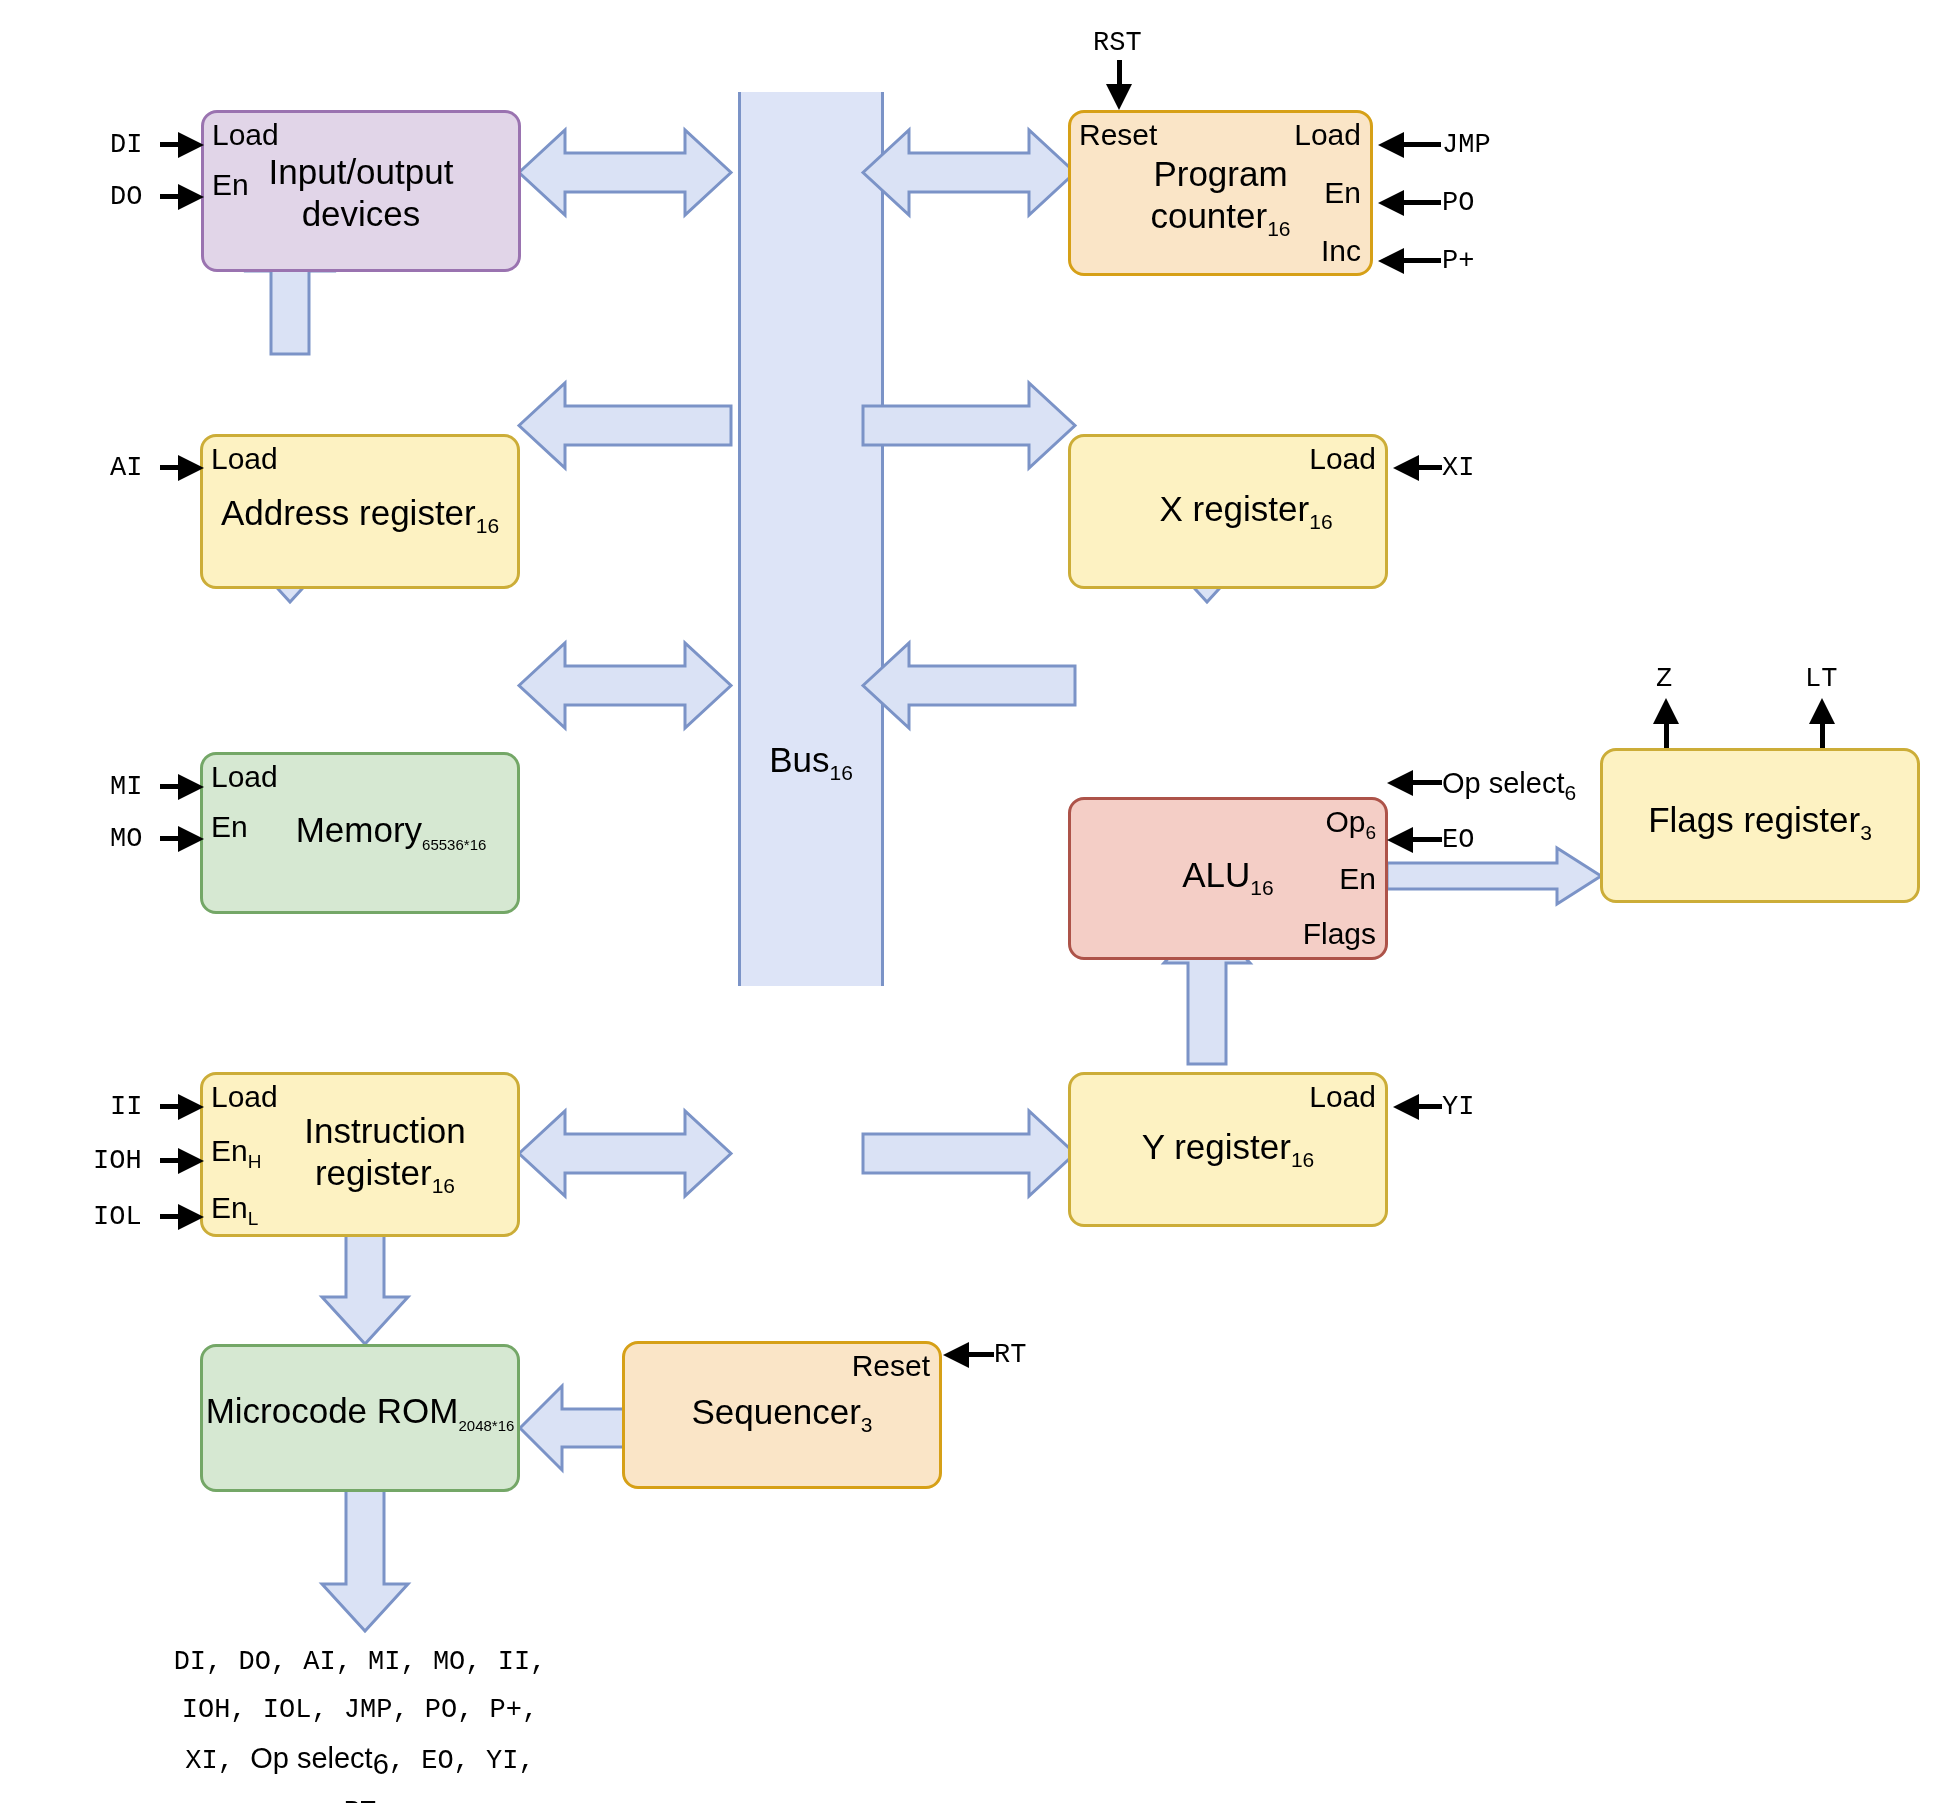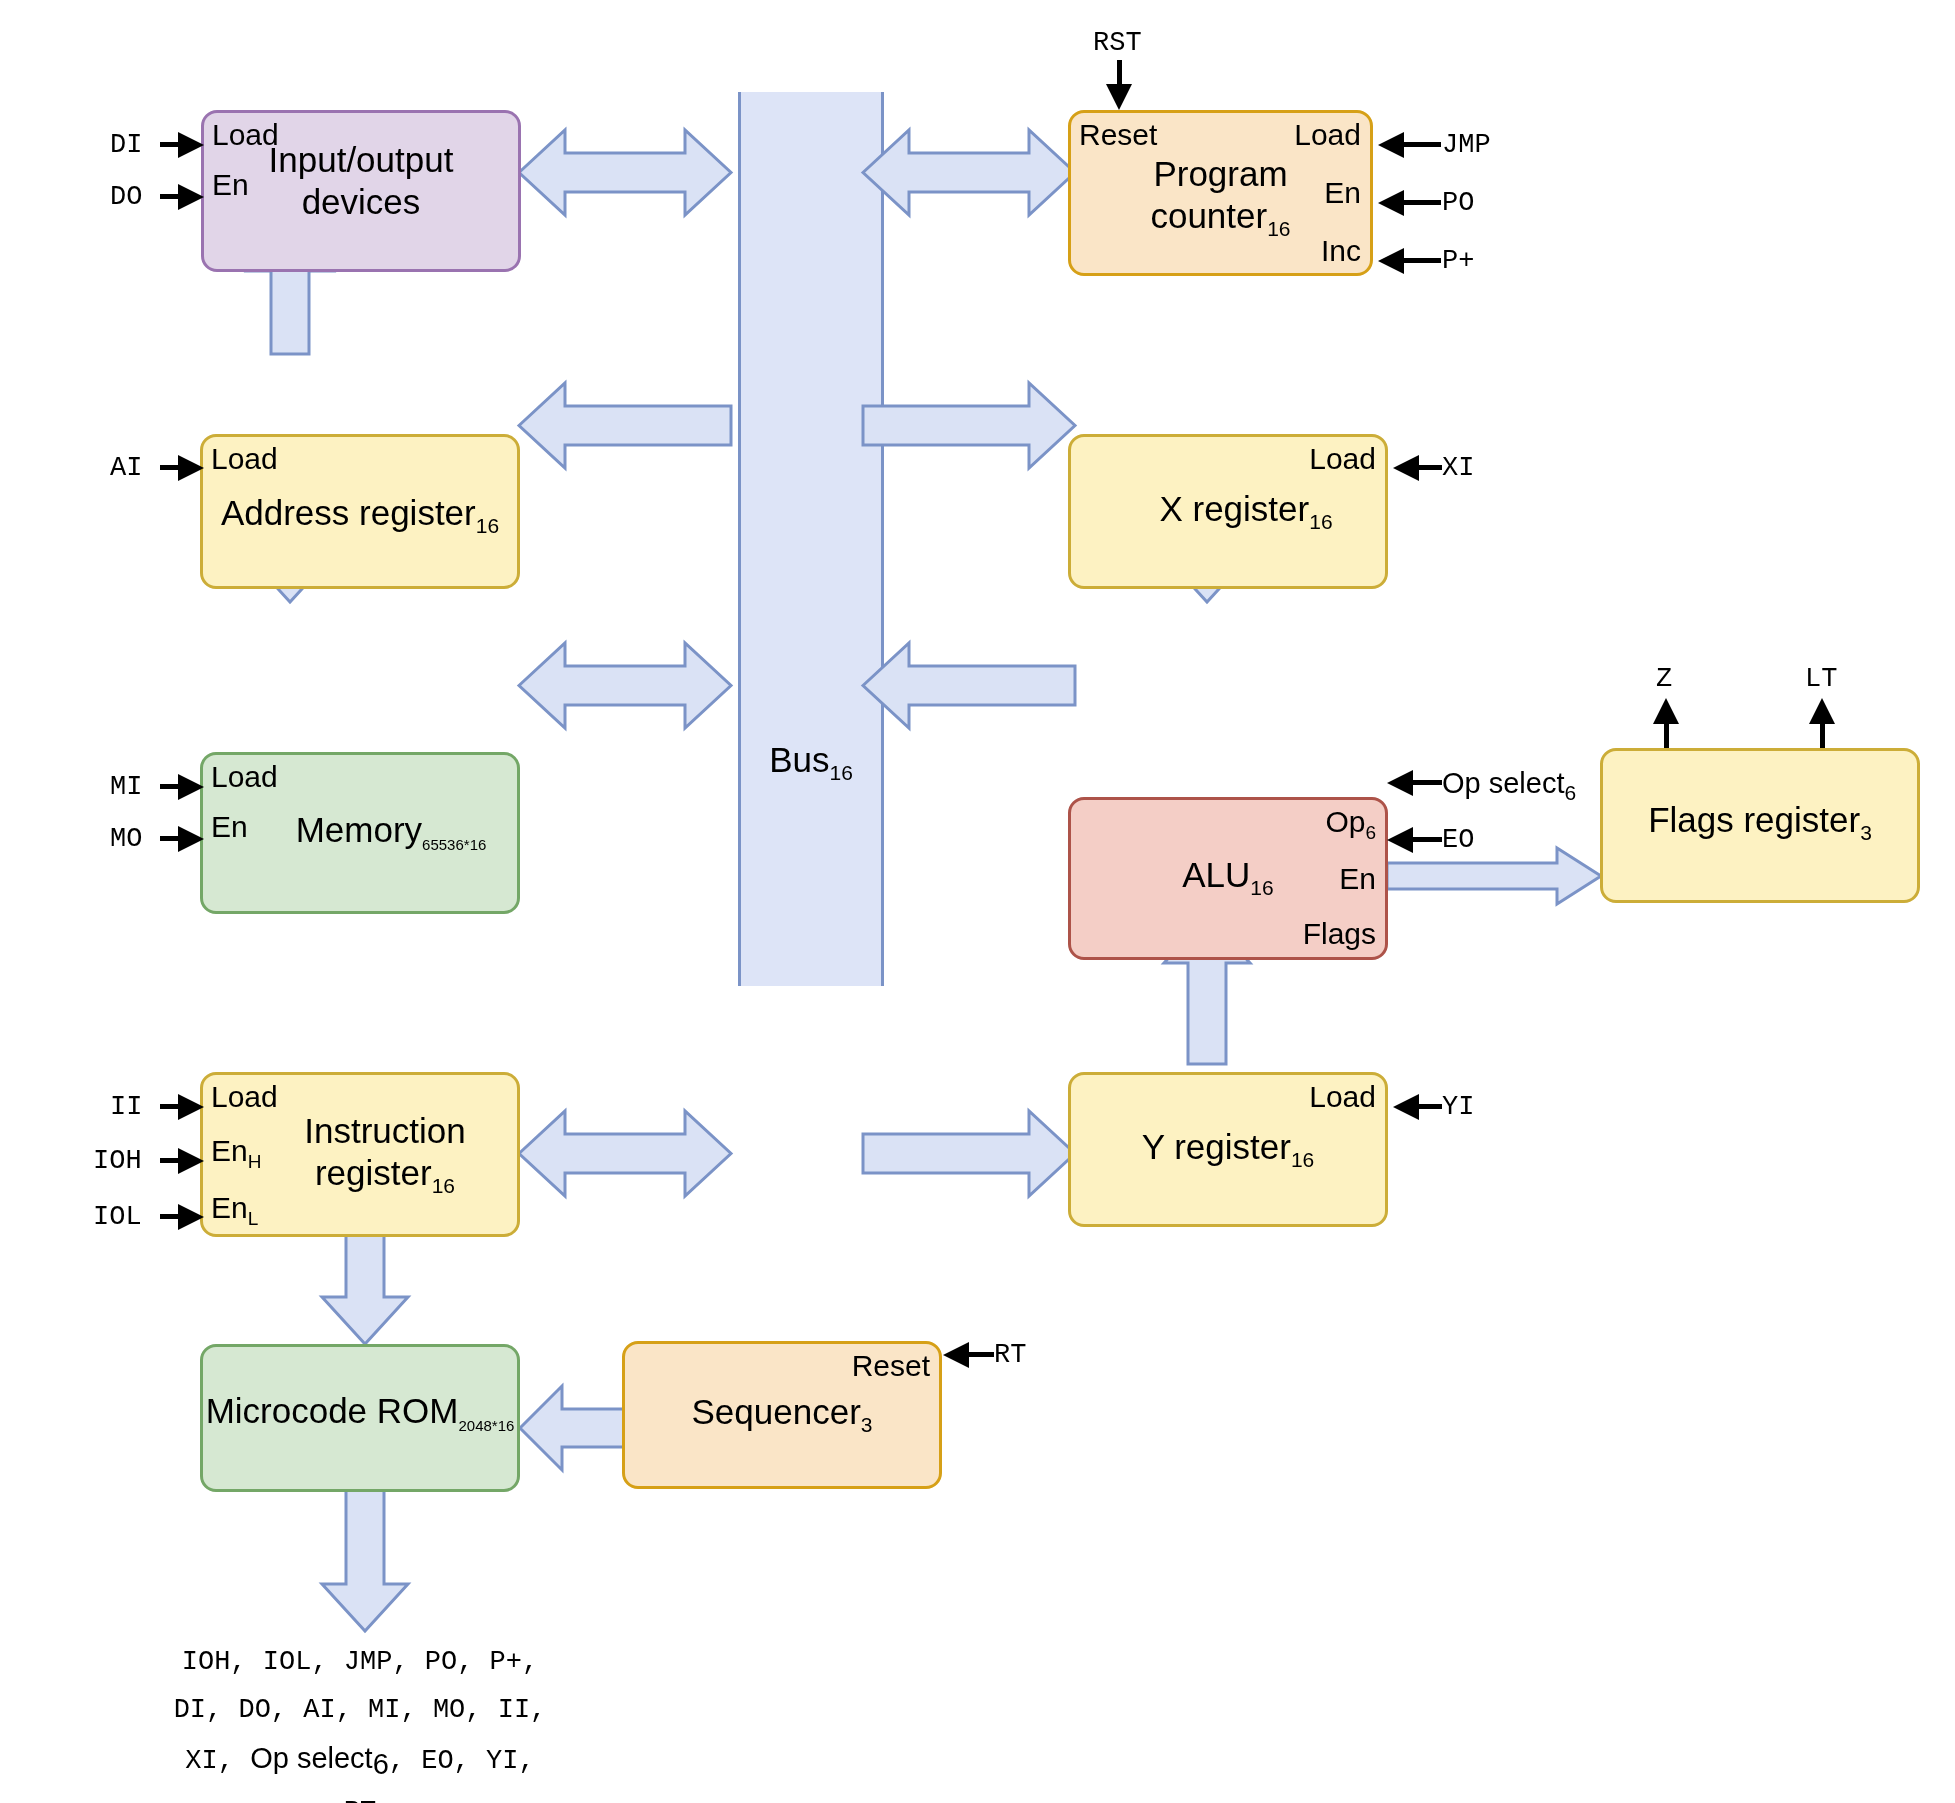--- a/index.html
+++ b/index.html
@@ -148,21 +148,21 @@
 
   <div class="fat" style="left:320px;top:1488px;">
     <svg width="90" height="143" viewBox="0 0 90 143">
       <path d="M26,0 L64,0 L64,96 L88,96 L45,143 L2,96 L26,96 Z" fill="#dae2f5" stroke="#7b93c7" stroke-width="3"></path>
     </svg>
   </div>
 
   <div class="blk" style="left:201px;top:110px;width:320px;height:162px;background:#e1d5e8;border-color:#9a73b0;">
     <div class="port l" style="top:6px;">Load</div>
     <div class="port l" style="top:56px;">En</div>
-    <div class="title" style="top:26px;">
+    <div class="title" style="top:38px;">
       <span>Input/output</span><br>
       <span>devices</span>
     </div>
   </div>
 
   <div class="blk" style="left:1068px;top:110px;width:305px;height:166px;background:#fae5c7;border-color:#d6a017;">
     <div class="port l" style="top:6px;">Reset</div>
     <div class="port r" style="top:6px;">Load</div>
     <div class="port r" style="top:64px;">En</div>
     <div class="port r" style="top:122px;">Inc</div>
@@ -317,19 +317,19 @@
 
   <div class="sig mono" style="left:1442px;top:1092px;">YI</div>
   <div class="tline" style="left:1418px;top:1104px;width:24px;height:5px;"></div>
   <div class="thead left" style="left:1393px;top:1094px;"></div>
 
   <div class="sig mono" style="left:994px;top:1340px;">RT</div>
   <div class="tline" style="left:968px;top:1352px;width:26px;height:5px;"></div>
   <div class="thead left" style="left:943px;top:1342px;"></div>
 
   <div id="siglist" style="left:165px;top:1638px;width:390px;">
+    <div class="ln">DI, DO, AI, MI, MO, II,</div>
     <div class="ln">IOH, IOL, JMP, PO, P+,</div>
-    <div class="ln">DI, DO, AI, MI, MO, II,</div>
     <div class="ln"><span>XI, </span><span class="sans">Op select</span><span class="sans sub">6</span><span>, EO, YI,</span></div>
     <div class="ln">RT</div>
   </div>
 
 </div>
 
 </body></html>

